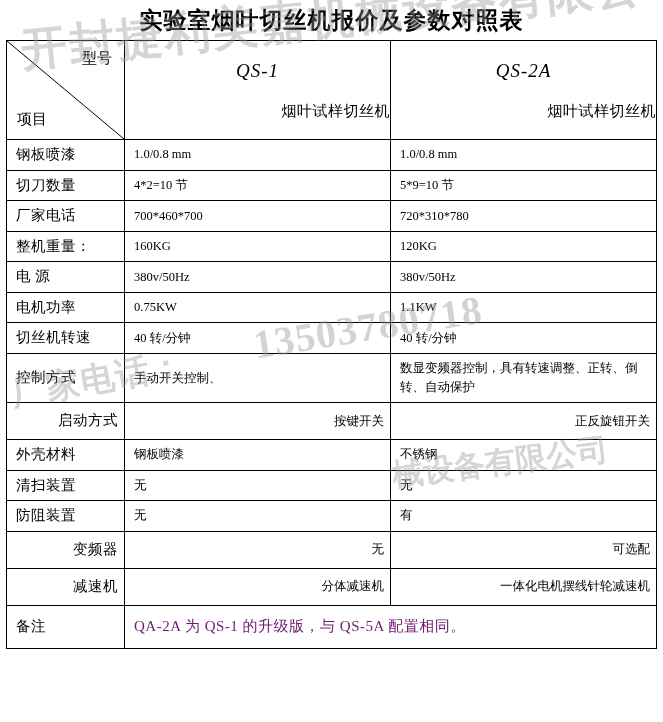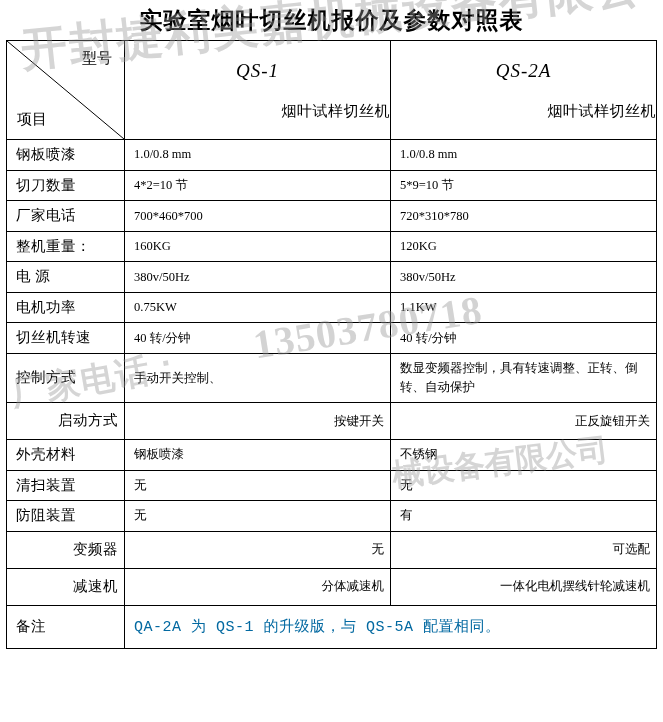--- a/index.html
+++ b/index.html
@@ -168,23 +168,23 @@
   }
   .model-name {
     font-family: "Liberation Serif", serif;
     font-size: 15px;
     letter-spacing: 0.5px;
     text-align: right;
   }
 
   .note-row td { height: 42px; }
   .note-text {
-    font-family: Liberation Mono, monospace;
+    font-family: Liberation Serif, serif;
     font-size: 15px;
-    color: #0369a1;
+    color: #701a75;
     padding: 5px 6px 5px 9px;
     letter-spacing: 0.5px;
   }
 </style>
 </head>
 <body>
 
 <div class="page">
 
   <div class="watermark">

